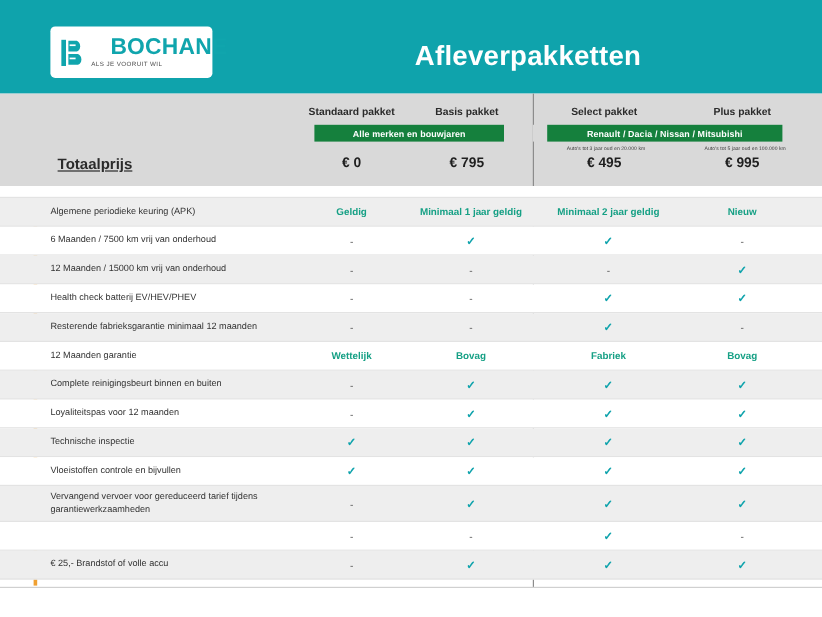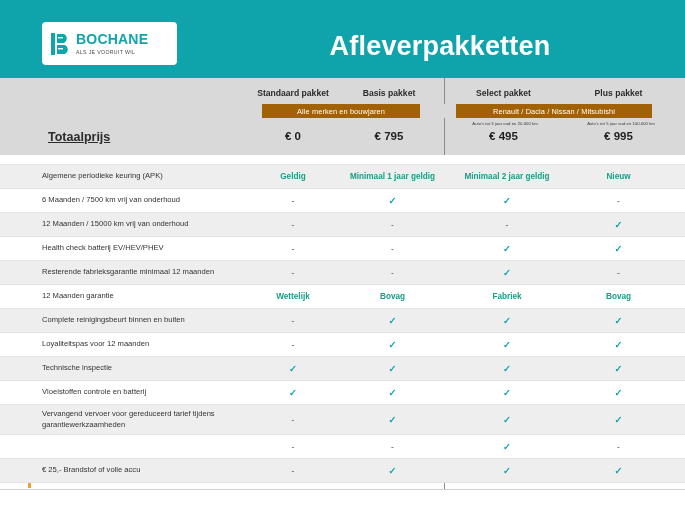--- a/index.html
+++ b/index.html
@@ -39,39 +39,40 @@
     width: 22px; height: 24px;
     flex: 0 0 auto;
     display: flex; align-items: center; justify-content: center;
   }
   .logo-text-wrap {
     display: flex; flex-direction: column;
     justify-content: center;
     margin-left: 4px;
   }
   .logo-word {
-    font-size: 14px;
+    font-size: 19px;
     font-weight: bold;
     color: #10a5ad;
     letter-spacing: 0.2px;
     line-height: 1.05;
+    margin-left: 16px;
   }
   .logo-tag {
     font-size: 5.2px;
     color: #4b4b4b;
     letter-spacing: 0.35px;
     margin-top: 1.5px;
   }
   .header-title {
     position: absolute;
     left: 195px; top: 0;
     width: 490px; height: 92px;
     display: flex; align-items: center; justify-content: center;
     color: #ffffff;
-    font-size: 27px;
+    font-size: 23px;
     font-weight: bold;
     letter-spacing: 0.2px;
   }
 
   
   .colband {
     position: absolute;
     left: 0; top: 78px;
     width: 685px; height: 77px;
     background: #d9d9d9;
@@ -90,24 +91,24 @@
     position: absolute;
     text-align: center;
     font-size: 8.6px;
     font-weight: bold;
     color: #2b2b2b;
     top: 88px;
   }
   .pkg-strip {
     position: absolute;
     height: 14px;
-    background: #a16207;
+    background: #15803d;
     color: #ffffff;
     font-size: 7.4px;
-    font-weight: normal;
+    font-weight: bold;
     display: flex; align-items: center; justify-content: center;
     letter-spacing: 0.1px;
   }
   .pkg-note {
     position: absolute;
     font-size: 4.2px;
     color: #3a3a3a;
     text-align: center;
     letter-spacing: 0.05px;
   }
@@ -311,21 +312,21 @@
 
     <div class="row alt">
       <div class="row-label">Technische inspectie</div>
       <div class="cell check" style="left:245px; width:96px;">✓</div>
       <div class="cell check" style="left:341px; width:103px;">✓</div>
       <div class="cell check" style="left:451px; width:112px;">✓</div>
       <div class="cell check" style="left:566px; width:105px;">✓</div>
     </div>
 
     <div class="row">
-      <div class="row-label">Vloeistoffen controle en batterij</div>
+      <div class="row-label">Vloeistoffen controle en bijvullen</div>
       <div class="cell check" style="left:245px; width:96px;">✓</div>
       <div class="cell check" style="left:341px; width:103px;">✓</div>
       <div class="cell check" style="left:451px; width:112px;">✓</div>
       <div class="cell check" style="left:566px; width:105px;">✓</div>
     </div>
 
     <div class="row alt tall">
       <div class="row-label">Vervangend vervoer voor gereduceerd tarief tijdens garantiewerkzaamheden</div>
       <div class="cell dash" style="left:245px; width:96px;">-</div>
       <div class="cell check" style="left:341px; width:103px;">✓</div>

